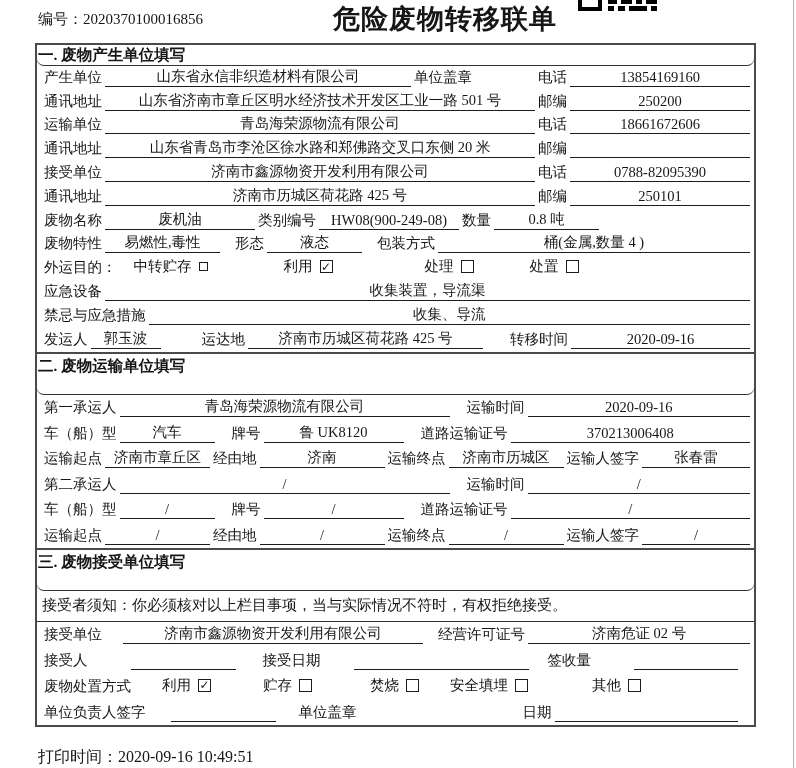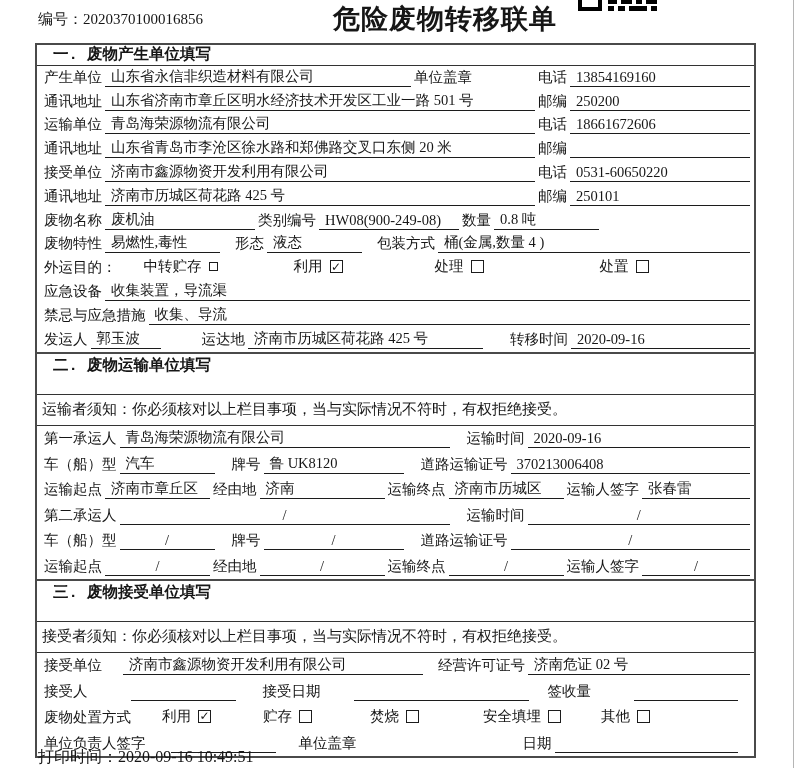--- a/index.html
+++ b/index.html
@@ -14,33 +14,34 @@
   .doc-title {
     position:absolute; left:90px; top:1px; width:710px; text-align:center;
     font-size:27px; font-weight:bold; letter-spacing:1px;
     font-family:"Liberation Sans","DejaVu Sans",sans-serif;
   }
   .qr-frag { position:absolute; left:578px; top:0; width:84px; height:11px; }
   .form { position:absolute; left:35px; top:43px; width:721px; border:2px solid #4a4a4a; background:#fff; }
   .sec { width:100%; }
   .sec + .sec { border-top:2px solid #4a4a4a; }
   .sec-title {
-    font-family:Liberation Mono, monospace;
+    font-family:Liberation Serif, serif;
     font-weight:bold; font-size:15.5px;
-    height:21px; line-height:20px; padding-left:16px;
+    height:21px; line-height:20px; padding-left:1px;
     border-bottom:1px solid #333;
+    border-radius:7px;
   }
   .sec2 .sec-title, .sec3 .sec-title { height:41px; line-height:24px; }
   .notice { height:31px; display:flex; align-items:center; padding-left:5px; border-bottom:1px solid #333; font-size:15px; }
   .frow { display:flex; align-items:flex-end; padding:0 4px 3px 4px; }
   .sec1 .frow { height:23.8px; }
   .sec2 .frow { height:25.5px; }
   .sec3 .frow { height:25.8px; }
   .lbl { white-space:nowrap; padding:0 3px; flex:0 0 auto; }
-  .val { border-bottom:1px solid #1c1c1c; padding:0 6px; white-space:nowrap; overflow:hidden; flex:0 0 auto; }
+  .val { border-bottom:1px solid #1c1c1c; padding:0 6px; white-space:nowrap; overflow:hidden; flex:0 0 auto;text-align:center; }
   .fill { flex:1 1 auto; }
   .ctr { text-align:center; }
   .rgroup { flex:0 0 215px; display:flex; align-items:flex-end; }
   .rgroup .val { flex:1 1 auto; }
   .v70{width:70px} .v95{width:95px} .v105{width:105px} .v115{width:115px}
   .v125{width:125px} .v140{width:140px} .v150{width:150px}
   .v175{width:175px} .v235{width:235px} .v300{width:300px} .v330{width:330px}
   .cbitem { display:flex; align-items:center; flex:0 0 auto; padding-bottom:1px; }
   .cbitem .cblabel { padding-right:7px; white-space:nowrap; }
   .box {
@@ -117,21 +118,21 @@
         <span class="lbl">邮编</span>
         <span class="val"></span>
       </span>
     </div>
 
     <div class="frow">
       <span class="lbl">接受单位</span>
       <span class="val fill">济南市鑫源物资开发利用有限公司</span>
       <span class="rgroup">
         <span class="lbl">电话</span>
-        <span class="val">0531-60650220</span>
+        <span class="val">0788-82095390</span>
       </span>
     </div>
 
     <div class="frow">
       <span class="lbl">通讯地址</span>
       <span class="val fill">济南市历城区荷花路 425 号</span>
       <span class="rgroup">
         <span class="lbl">邮编</span>
         <span class="val">250101</span>
       </span>
@@ -150,33 +151,33 @@
       <span class="lbl">废物特性</span>
       <span class="val v115">易燃性,毒性</span>
       <span class="lbl" style="margin-left:12px">形态</span>
       <span class="val v95">液态</span>
       <span class="lbl" style="margin-left:12px">包装方式</span>
       <span class="val fill">桶(金属,数量 4 )</span>
     </div>
 
     <div class="frow">
       <span class="lbl">外运目的：</span>
-      <span class="cbitem" style="margin-left:24px">
+      <span class="cbitem" style="margin-left:14px">
         <span class="cblabel">中转贮存</span>
         <span class="box box-sm"></span>
       </span>
       <span class="cbitem" style="margin-left:76px">
         <span class="cblabel">利用</span>
         <span class="box checked">✓</span>
       </span>
       <span class="cbitem" style="margin-left:92px">
         <span class="cblabel">处理</span>
         <span class="box"></span>
       </span>
-      <span class="cbitem" style="margin-left:116px">
+      <span class="cbitem" style="margin-left:56px">
         <span class="cblabel">处置</span>
         <span class="box"></span>
       </span>
     </div>
 
 
     <div class="frow">
       <span class="lbl">应急设备</span>
       <span class="val fill">收集装置，导流渠</span>
     </div>
@@ -191,21 +192,20 @@
       <span class="val v70">郭玉波</span>
       <span class="lbl" style="margin-left:38px">运达地</span>
       <span class="val v235">济南市历城区荷花路 425 号</span>
       <span class="lbl" style="margin-left:24px">转移时间</span>
       <span class="val fill">2020-09-16</span>
     </div>
   </div>
 
   <div class="sec sec2">
     <div class="sec-title">二. 废物运输单位填写</div>
-    <div class="notice">运输者须知：你必须核对以上栏目事项，当与实际情况不符时，有权拒绝接受。</div>
 
     <div class="frow">
       <span class="lbl">第一承运人</span>
       <span class="val v330">青岛海荣源物流有限公司</span>
       <span class="lbl" style="margin-left:14px">运输时间</span>
       <span class="val fill">2020-09-16</span>
     </div>
 
     <div class="frow">
       <span class="lbl">车（船）型</span>
@@ -282,25 +282,25 @@
         <span class="box checked">✓</span>
       </span>
       <span class="cbitem" style="margin-left:52px">
         <span class="cblabel">贮存</span>
         <span class="box"></span>
       </span>
       <span class="cbitem" style="margin-left:58px">
         <span class="cblabel">焚烧</span>
         <span class="box"></span>
       </span>
+      <span class="cbitem" style="margin-left:31px">
+        <span class="cblabel">安全填埋</span>
+        <span class="box"></span>
+      </span>
       <span class="cbitem" style="margin-left:64px">
-        <span class="cblabel">安全填埋</span>
-        <span class="box"></span>
-      </span>
-      <span class="cbitem" style="margin-left:40px">
         <span class="cblabel">其他</span>
         <span class="box"></span>
       </span>
     </div>
 
     <div class="frow">
       <span class="lbl">单位负责人签字</span>
       <span class="val v105" style="margin-left:22px"></span>
       <span class="lbl" style="margin-left:20px">单位盖章</span>
       <span class="lbl" style="margin-left:160px">日期</span>

